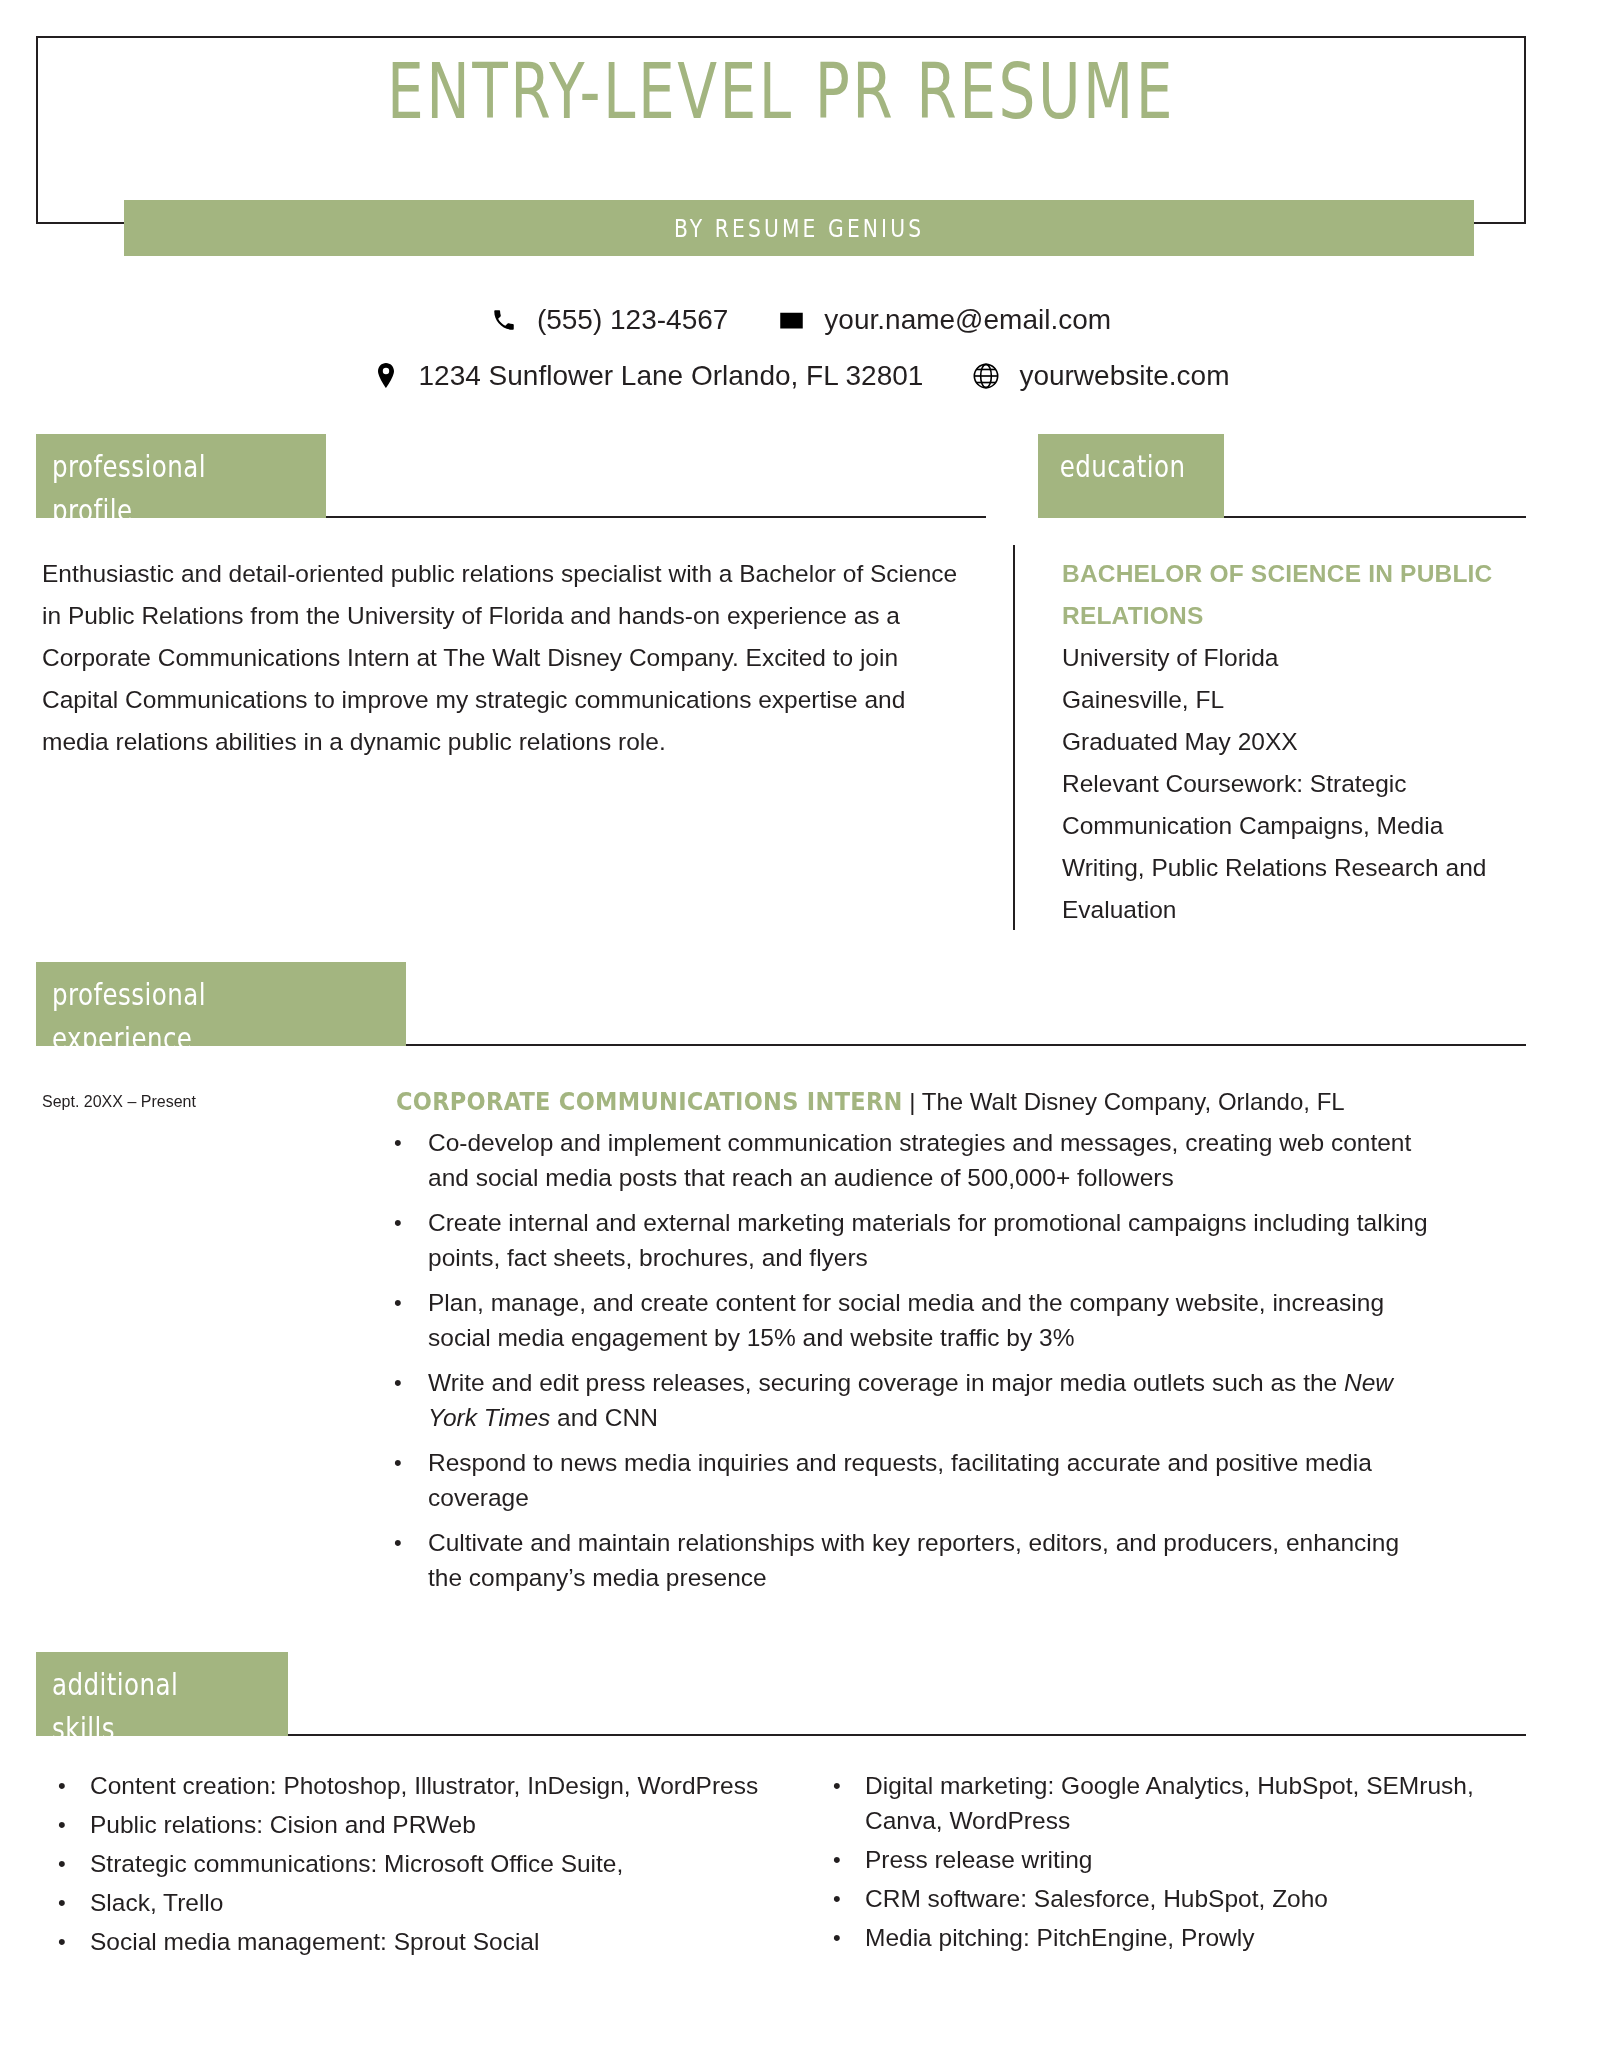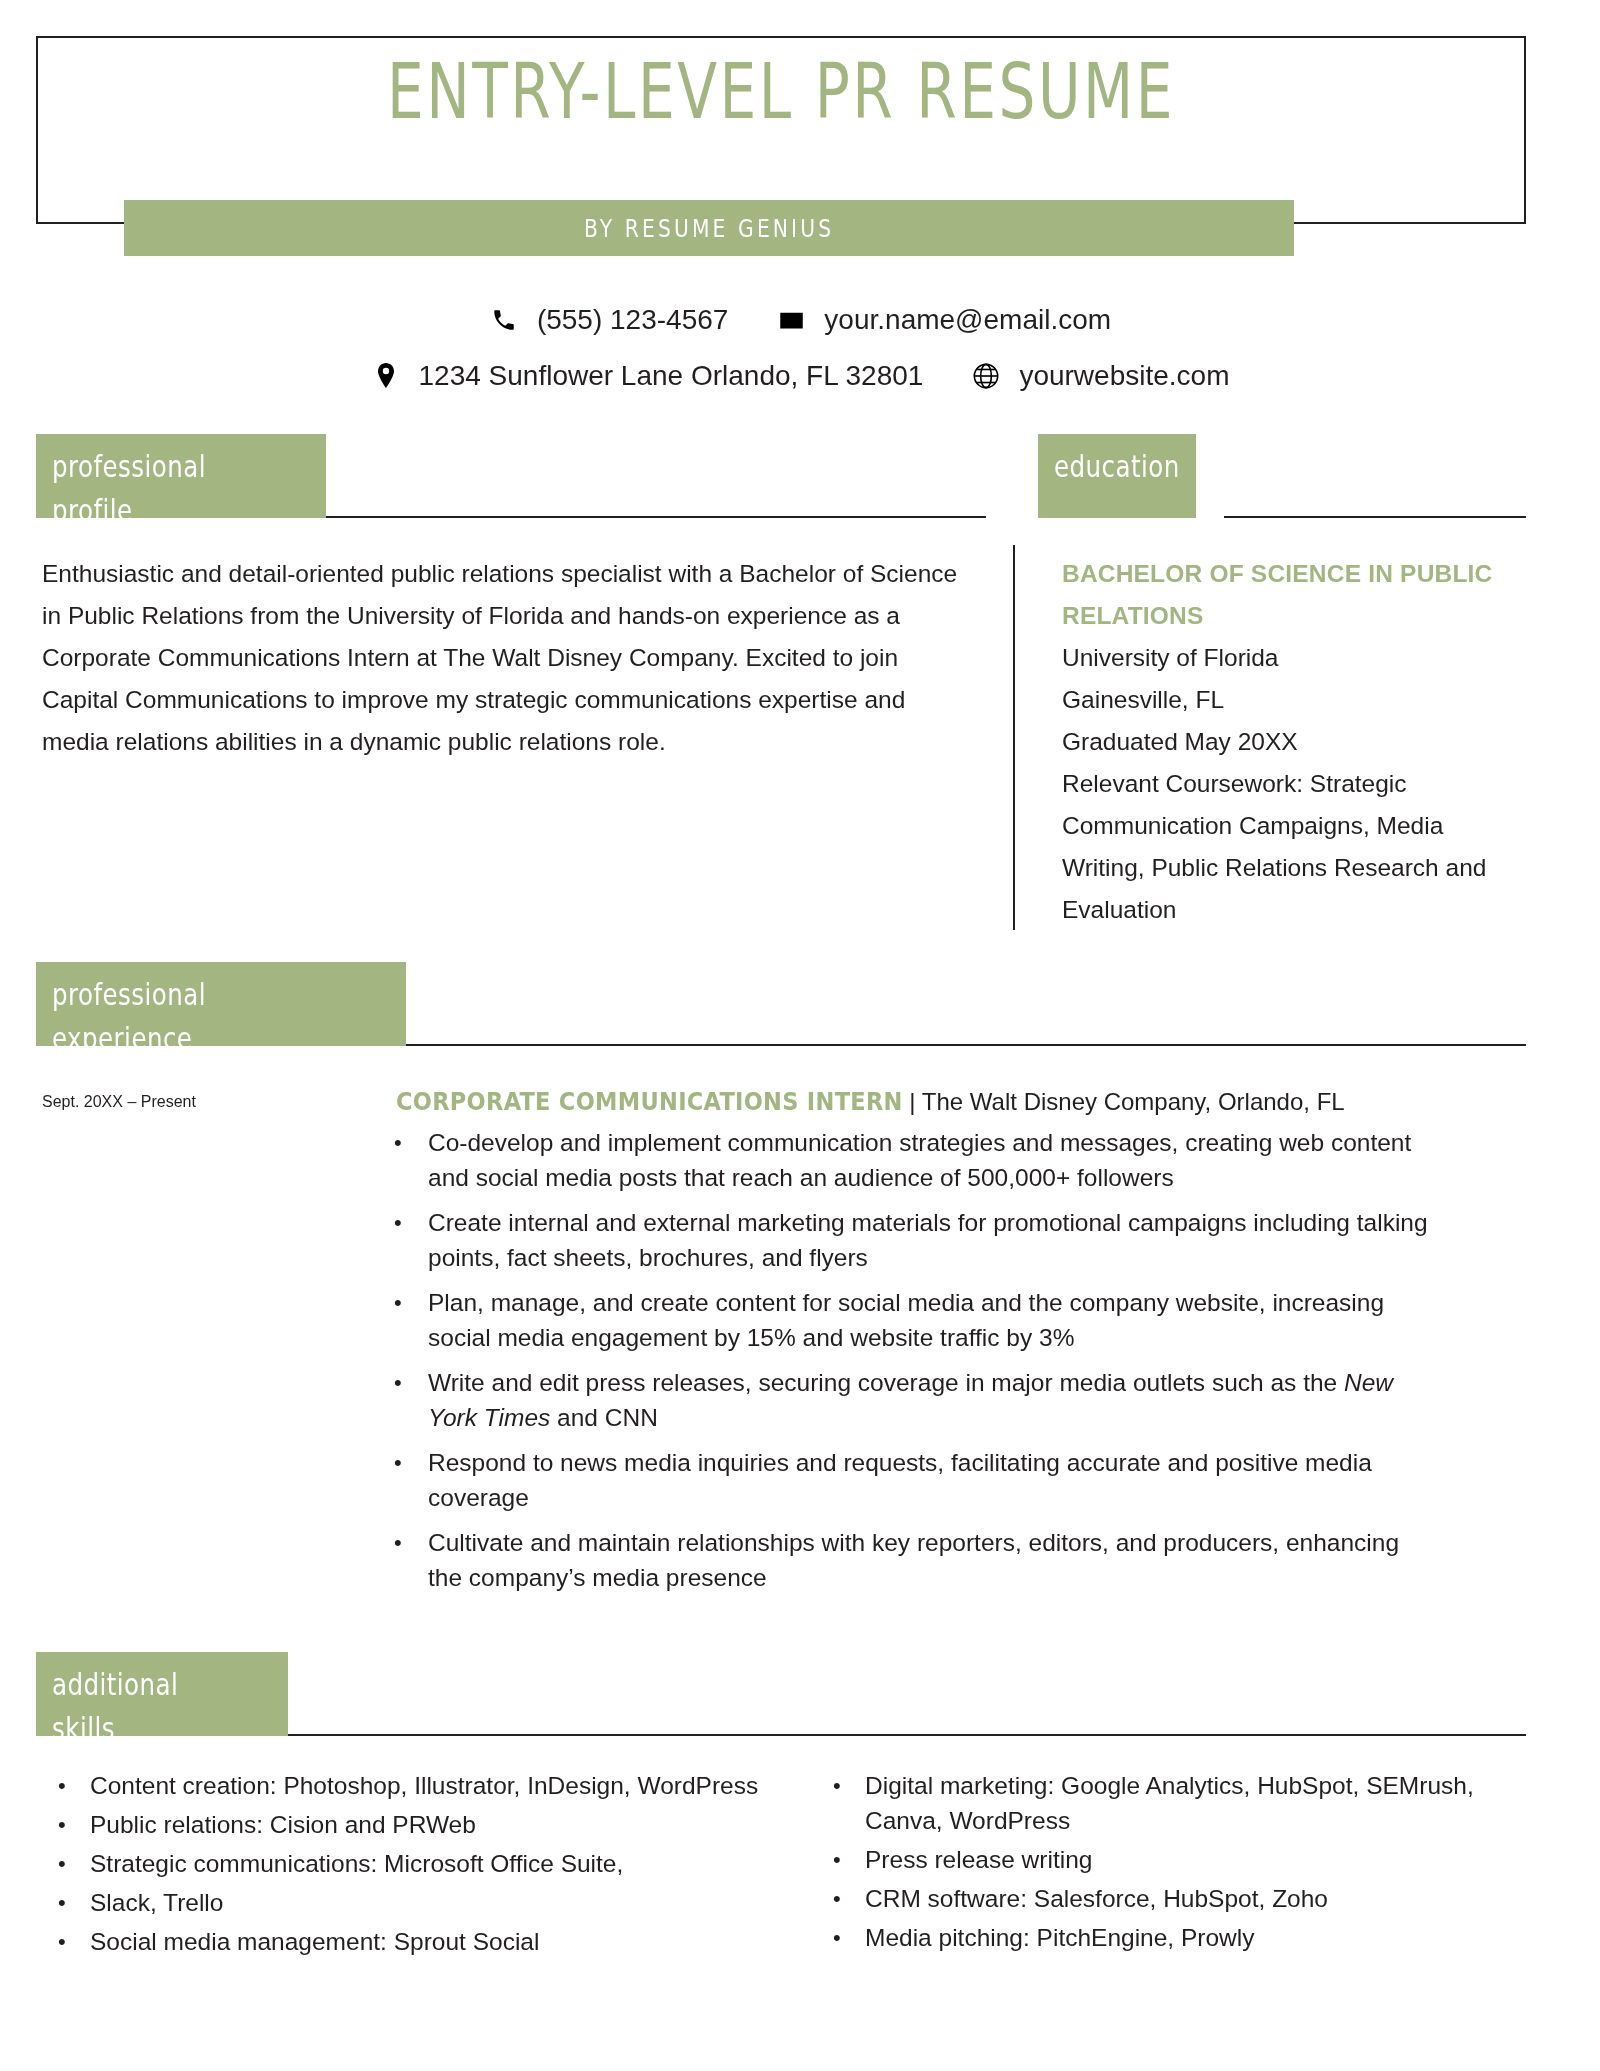--- a/index.html
+++ b/index.html
@@ -44,21 +44,21 @@
     color: #a3b580;
     font-weight: 400;
     transform: scaleX(0.84);
     transform-origin: center top;
     white-space: nowrap;
   }
   .byline-bar {
     position: absolute;
     left: 124px;
     top: 200px;
-    width: 1170px;
+    width: 1350px;
     height: 56px;
     background: #a3b580;
     display: flex;
     align-items: center;
     justify-content: center;
   }
   .byline-text {
     font-family: "DejaVu Sans Condensed", "Liberation Sans Narrow", "Liberation Sans", sans-serif;
     font-size: 25px;
     letter-spacing: 3.5px;
@@ -298,21 +298,21 @@
     </div>
   </div>
 
   <div class="sec-head" style="left:36px; top:434px; width:290px; height:84px;">
     <div class="sec-head-text">professional
 profile</div>
   </div>
   <div class="rule" style="left:326px; top:516px; width:660px;"></div>
   <div class="body-text profile-body">Enthusiastic and detail-oriented public relations specialist with a Bachelor of Science in Public Relations from the University of Florida and hands-on experience as a Corporate Communications Intern at The Walt Disney Company. Excited to join Capital Communications to improve my strategic communications expertise and media relations abilities in a dynamic public relations role.</div>
 
-  <div class="sec-head" style="left:1038px; top:434px; width:158px; height:84px;text-align:center;">
+  <div class="sec-head" style="left:1038px; top:434px; width:186px; height:84px;text-align:center;">
     <div class="sec-head-text">education</div>
   </div>
   <div class="rule" style="left:1224px; top:516px; width:302px;"></div>
   <div class="vrule" style="left:1013px; top:545px; height:385px;"></div>
 
   <div class="body-text edu-body">
     <div class="edu-degree">BACHELOR OF SCIENCE IN PUBLIC RELATIONS</div>
     <div class="edu-line">University of Florida</div>
     <div class="edu-line">Gainesville, FL</div>
     <div class="edu-line">Graduated May 20XX</div>

